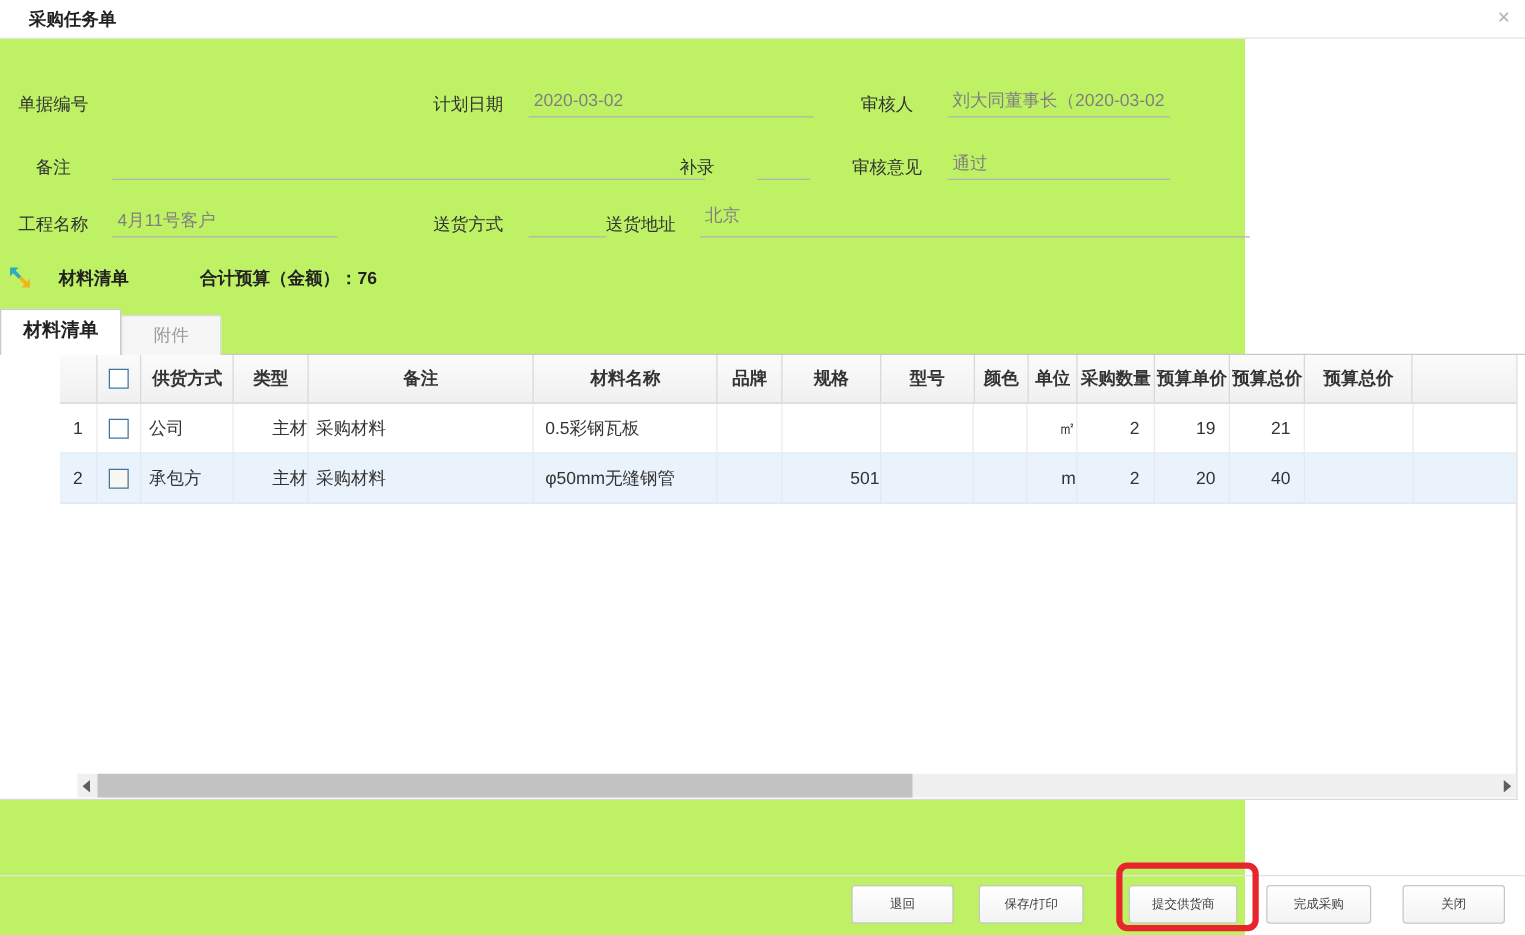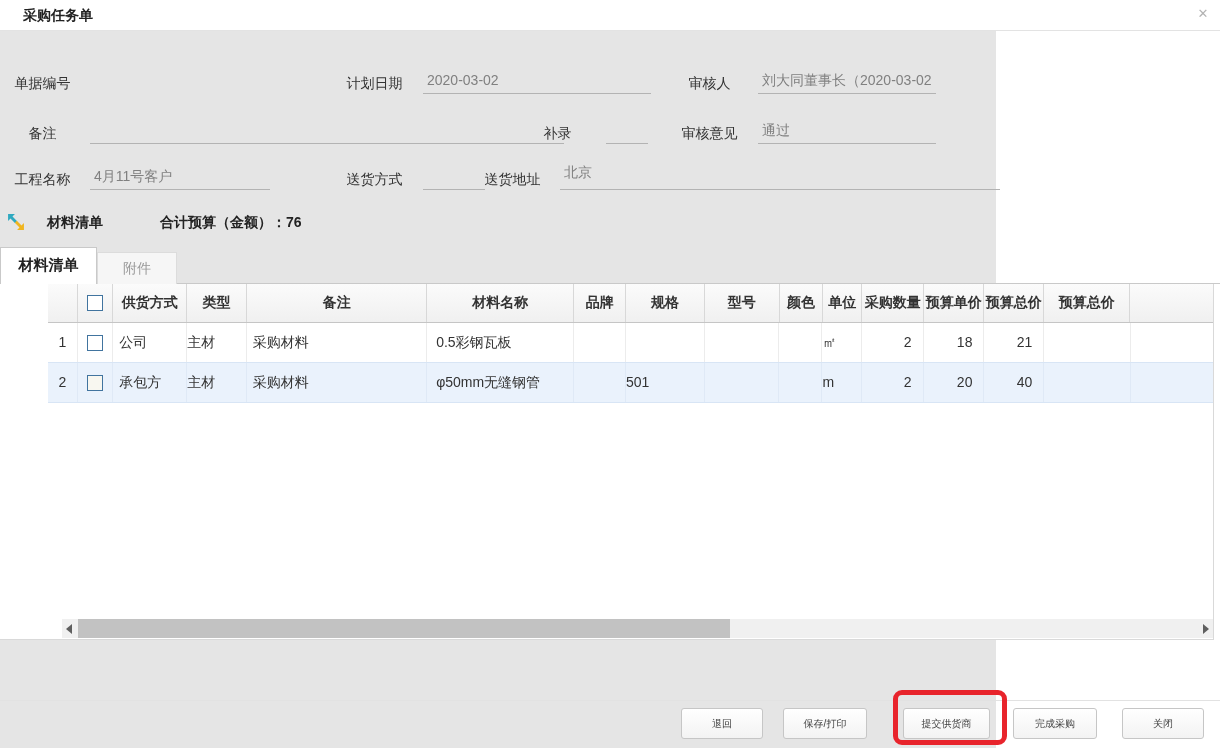--- a/index.html
+++ b/index.html
@@ -1,18 +1,18 @@
 <!DOCTYPE html>
 <html><head>
 <meta charset="utf-8">
 <style>
   * { margin:0; padding:0; box-sizing:border-box; }
   html,body { width:1220px; height:748px; background:#fff; overflow:hidden;
     font-family:"Liberation Sans","DejaVu Sans",sans-serif; }
-  .stage { position:relative; width:996px; height:748px; background:#e5e5e5; }
+  .stage { position:relative; width:996px; height:748px; background:#bef264; }
 
   
   .titlebar { position:absolute; left:0; top:0; width:1220px; height:31px;
     background:#fff; border-bottom:1px solid #e3e3e3; }
   .title { position:absolute; left:23px; top:7px; font-size:14px; font-weight:bold; color:#222; }
   .close { position:absolute; right:8px; top:5px; width:18px; height:18px; line-height:18px;
     text-align:center; color:#b3b3b3; font-size:13px; cursor:pointer; }
 
   
   .fl { position:absolute; height:20px; font-size:14px; color:#333; text-align:center; line-height:20px; white-space:nowrap; }
@@ -44,21 +44,21 @@
   .trow { display:flex; height:40px; border-bottom:1px solid #d8e5f5; background:#fff; }
   .trow.alt { background:#eaf2fc; }
   .trow .cell { border-right:1px solid #ececec; font-size:14px; color:#333;
     line-height:39px; overflow:hidden; white-space:nowrap; }
   .trow.alt .cell { border-right-color:#dfe9f6; }
   .cell.last { border-right:none; }
   .c0{width:31px} .c1{width:37px} .c2{width:77px} .c3{width:62px} .c4{width:188px}
   .c5{width:153px} .c6{width:54px} .c7{width:82px} .c8{width:78px} .c9{width:45px}
   .c10{width:41px} .c11{width:64px} .c12{width:63px} .c13{width:62px} .c14{width:90px} .c15{width:86px}
   .al { text-align:left; padding-left:6px; }
-  .ac { text-align:left; }
+  .ac { text-align:right; }
   .ar { text-align:right; padding-right:11px; }
   .num { text-align:center; color:#444; }
   .chk { display:flex; align-items:center; justify-content:center; }
   .checkbox { width:16px; height:16px; border:1px solid #41749f; background:#fff; cursor:pointer; }
   .trow.alt .checkbox { background:#f8f7f0; }
 
   
   .hscroll { position:absolute; left:62px; top:335px; width:1151px; height:19px; background:#f0f0f0; }
   .hthumb { position:absolute; left:16px; top:0; width:652px; height:19px; background:#c2c2c2; cursor:pointer; }
   .arrow-l { position:absolute; left:4px; top:5px; width:0; height:0;
@@ -153,21 +153,21 @@
       <div class="cell c2 al">公司</div>
       <div class="cell c3 ac">主材</div>
       <div class="cell c4 al">采购材料</div>
       <div class="cell c5 al" style="padding-left:9px">0.5彩钢瓦板</div>
       <div class="cell c6 ac"></div>
       <div class="cell c7 ac"></div>
       <div class="cell c8 ac"></div>
       <div class="cell c9 ac"></div>
       <div class="cell c10 ac">㎡</div>
       <div class="cell c11 ar">2</div>
-      <div class="cell c12 ar">18</div>
+      <div class="cell c12 ar">19</div>
       <div class="cell c13 ar">21</div>
       <div class="cell c14 ac"></div>
       <div class="cell c15 last"></div>
     </div>
 
     <div class="trow alt">
       <div class="cell c0 num">2</div>
       <div class="cell c1 chk">
           <span class="checkbox"></span>
         </div>

